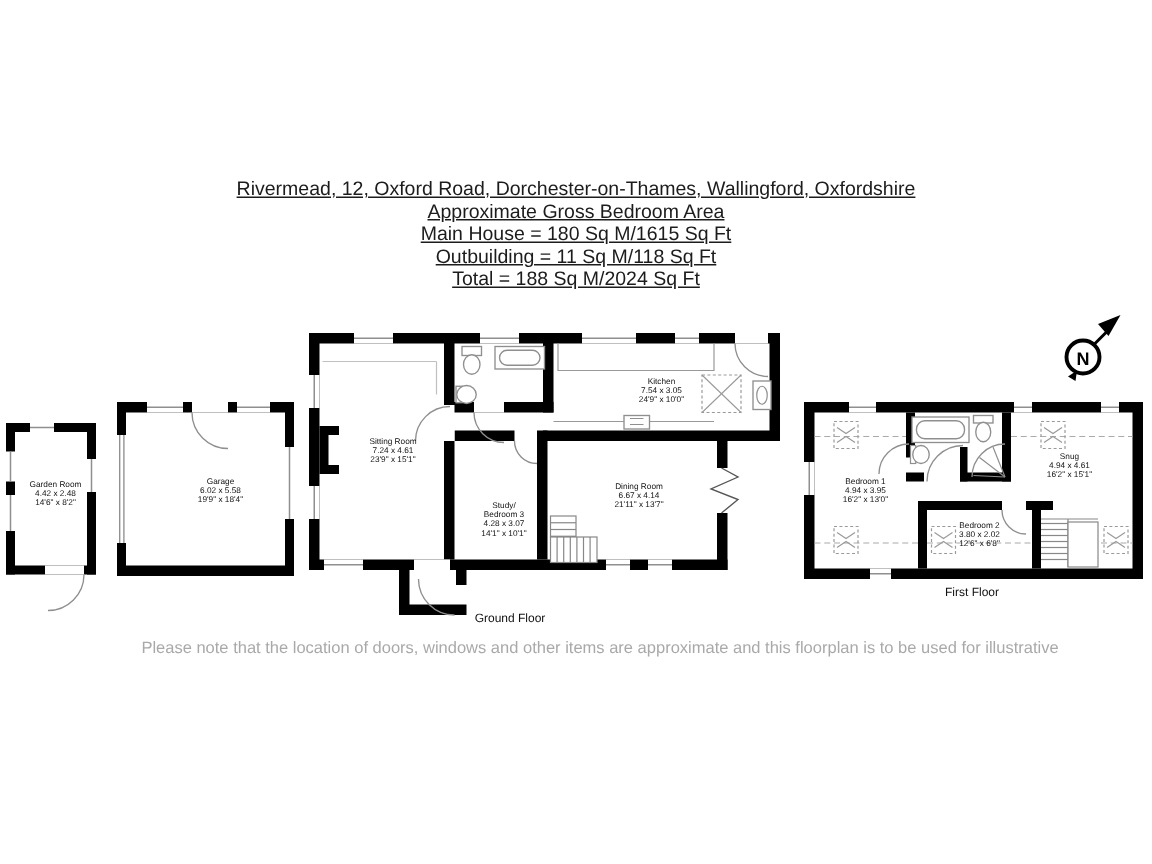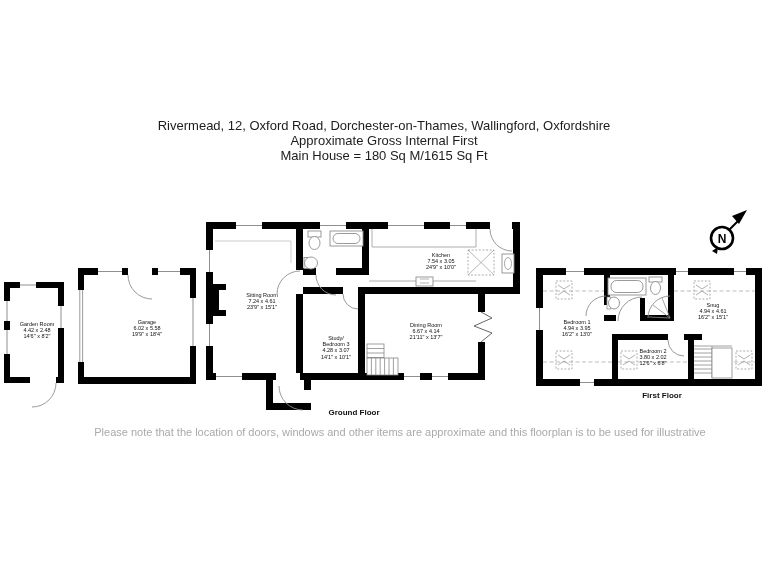--- a/index.html
+++ b/index.html
@@ -1,38 +1,40 @@
 <!DOCTYPE html>
 <html><head>
 <meta charset="utf-8">
 <style>
   html,body{margin:0;padding:0;background:#fff;}
   .canvas{position:relative;width:768px;height:576px;background:#ffffff;
           font-family:"Liberation Sans",sans-serif;overflow:hidden;}
   .header{position:absolute;top:118px;left:0;width:768px;text-align:center;
-          font-size:13px;line-height:15px;color:#1c1c1c;}
+          font-size:13px;line-height:15px;color:#1c1c1c;text-decoration:underline;}
   .header div{white-space:nowrap;}
   svg.plan{position:absolute;left:0;top:0;}
   .room-label{position:absolute;transform:translate(-50%,-50%);text-align:center;
           font-size:5.5px;line-height:6.2px;color:#111;white-space:nowrap;}
   .room-label span{display:block;}
   .floor-caption{position:absolute;transform:translate(-50%,-50%);
-          font-size:8px;font-weight:bold;color:#111;white-space:nowrap;margin-left:14px;}
+          font-size:8px;font-weight:normal;color:#111;white-space:nowrap;}
   .footer{position:absolute;top:424px;left:16px;width:768px;text-align:center;
           font-size:11px;line-height:17.5px;color:#a9a9a9;}
 </style>
 </head>
 <body>
 
 <div class="canvas">
 
   <div class="header">
     <div>Rivermead, 12, Oxford Road, Dorchester-on-Thames, Wallingford, Oxfordshire</div>
-    <div>Approximate Gross Internal First</div>
+    <div>Approximate Gross Bedroom Area</div>
     <div>Main House = 180 Sq M/1615 Sq Ft</div>
+    <div>Outbuilding = 11 Sq M/118 Sq Ft</div>
+    <div>Total = 188 Sq M/2024 Sq Ft</div>
   </div>
 
   <svg class="plan" width="768" height="576" viewBox="0 0 768 576">
 
     <g>
       <circle cx="722" cy="238" r="11" fill="#fff" stroke="#000" stroke-width="2.6"></circle>
       <line x1="729" y1="230" x2="740" y2="219" stroke="#000" stroke-width="2"></line>
       <polygon points="747,210 732,216 739,224" fill="#000"></polygon>
       <polygon points="712,251 718,247 717,254" fill="#000"></polygon>
       <text x="722" y="243" text-anchor="middle" font-size="12" font-weight="bold" font-family="Liberation Sans, sans-serif">N</text>

